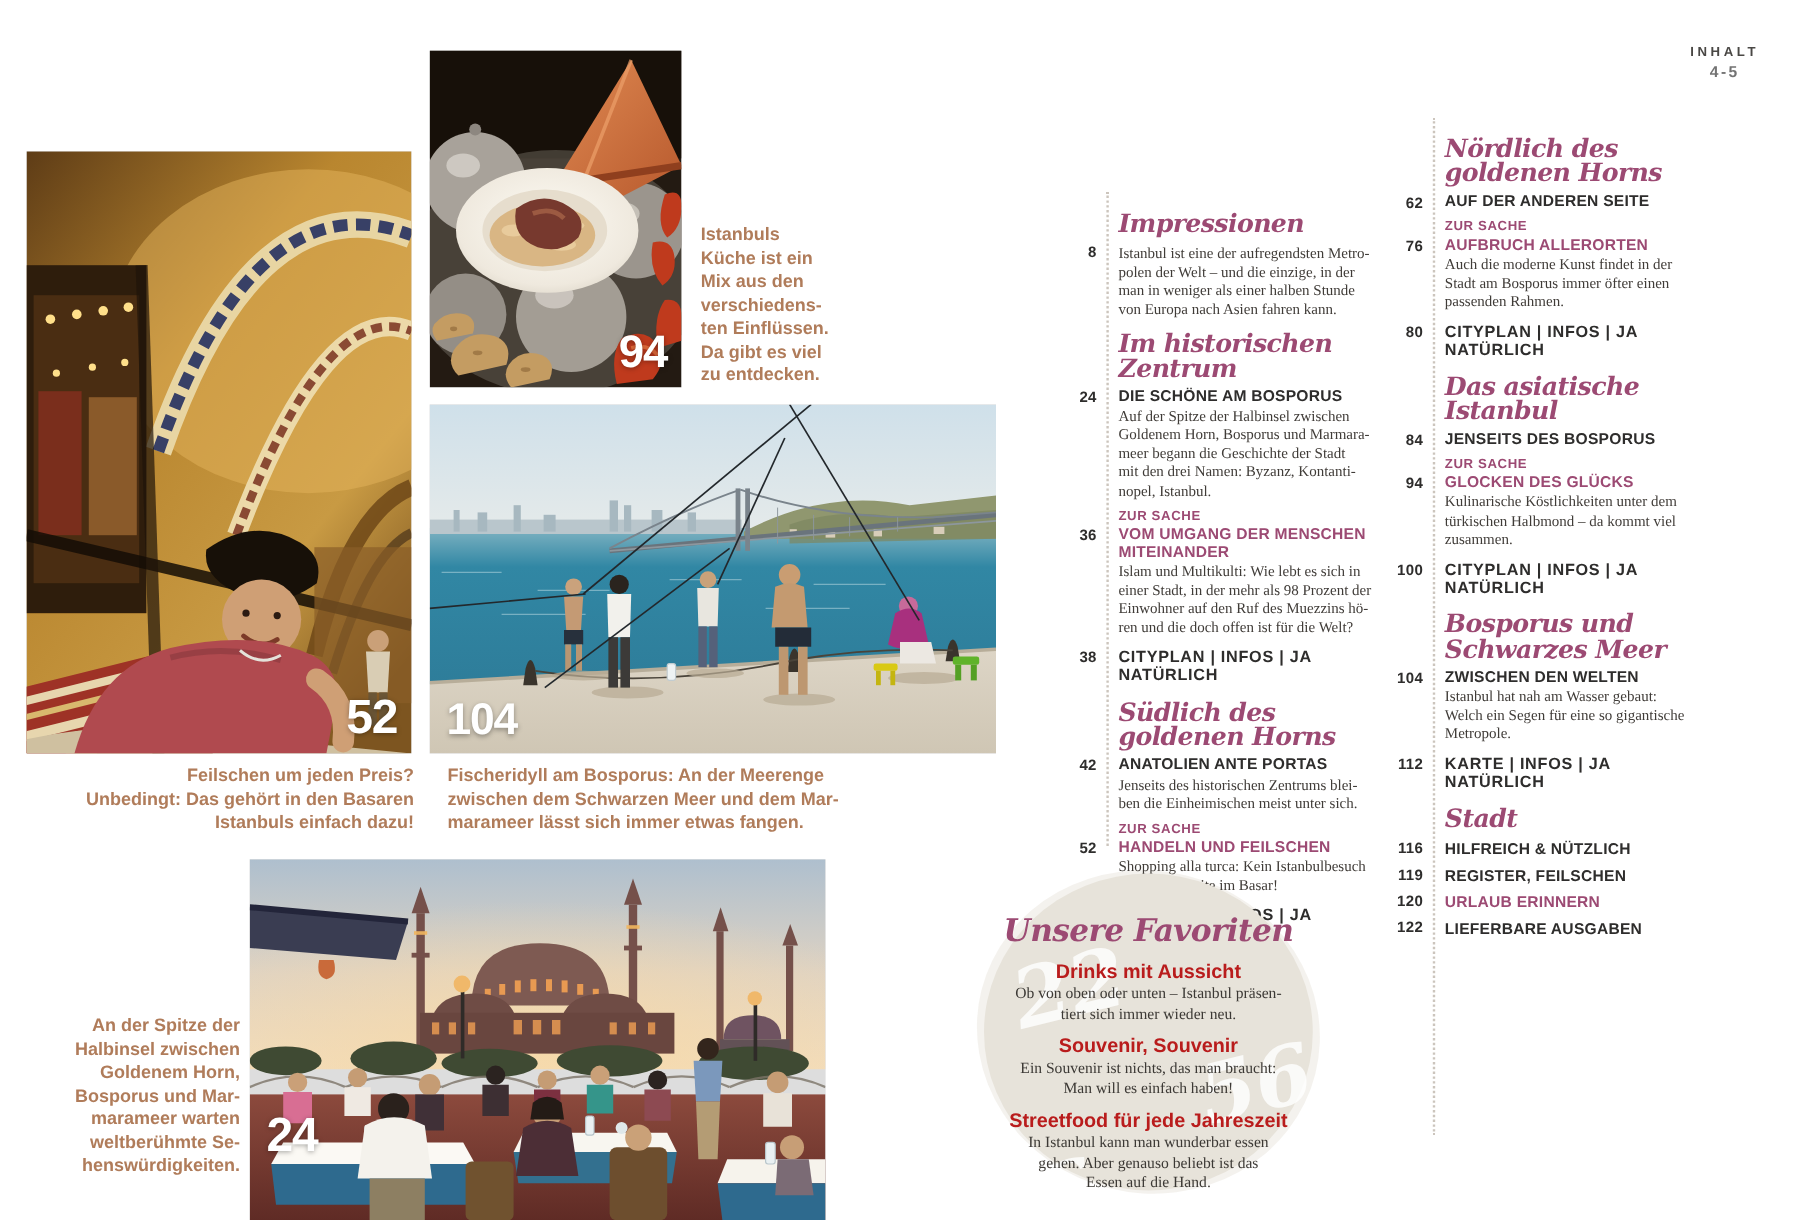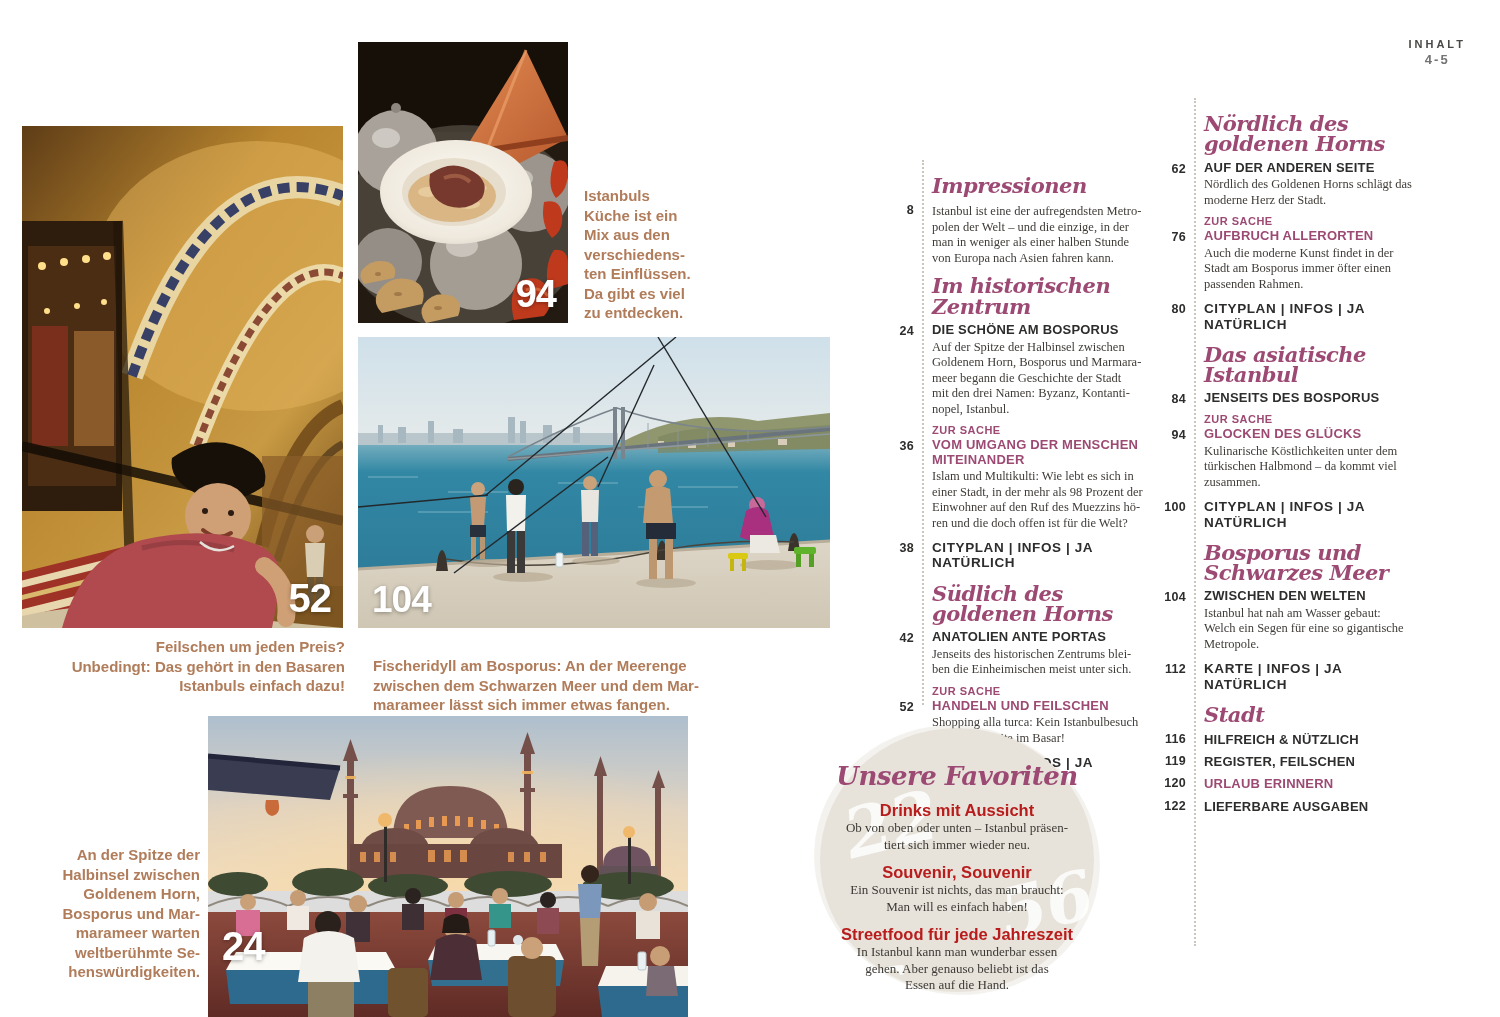--- a/index.html
+++ b/index.html
@@ -441,21 +441,21 @@
 <div class="caption" style="left:584px;top:186px;width:110px;">Istanbuls
 Küche ist ein
 Mix aus den
 verschiedens-
 ten Einflüssen.
 Da gibt es viel
 zu entdecken.</div>
 <div class="caption cap-right" style="left:35px;top:637px;width:310px;">Feilschen um jeden Preis?
 Unbedingt: Das gehört in den Basaren
 Istanbuls einfach dazu!</div>
-<div class="caption" style="left:373px;top:637px;width:340px;margin-top:19px;">Fischeridyll am Bosporus: An der Meerenge
+<div class="caption" style="left:373px;top:637px;width:340px;">Fischeridyll am Bosporus: An der Meerenge
 zwischen dem Schwarzen Meer und dem Mar-
 marameer lässt sich immer etwas fangen.</div>
 <div class="caption cap-right" style="left:55px;top:845px;width:145px;">An der Spitze der
 Halbinsel zwischen
 Goldenem Horn,
 Bosporus und Mar-
 marameer warten
 weltberühmte Se-
 henswürdigkeiten.</div>
 
@@ -552,22 +552,20 @@
   <div class="toc-mount">
       <div class="script-heading">
         <div>Nördlich des</div>
         <div>goldenen Horns</div>
       </div>
       <div class="toc-entry">
         <div class="toc-row">
           <div class="toc-num">62</div>
           <div class="toc-content">
             <div class="toc-title">AUF DER ANDEREN SEITE</div>
-            <div class="toc-body">Nördlich des Goldenen Horns schlägt das
-moderne Herz der Stadt.</div>
           </div>
         </div>
       </div>
       <div class="toc-entry">
         <div class="kicker">ZUR SACHE</div>
         <div class="toc-row">
           <div class="toc-num">76</div>
           <div class="toc-content">
             <div class="toc-title accent">AUFBRUCH ALLERORTEN</div>
             <div class="toc-body">Auch die moderne Kunst findet in der

